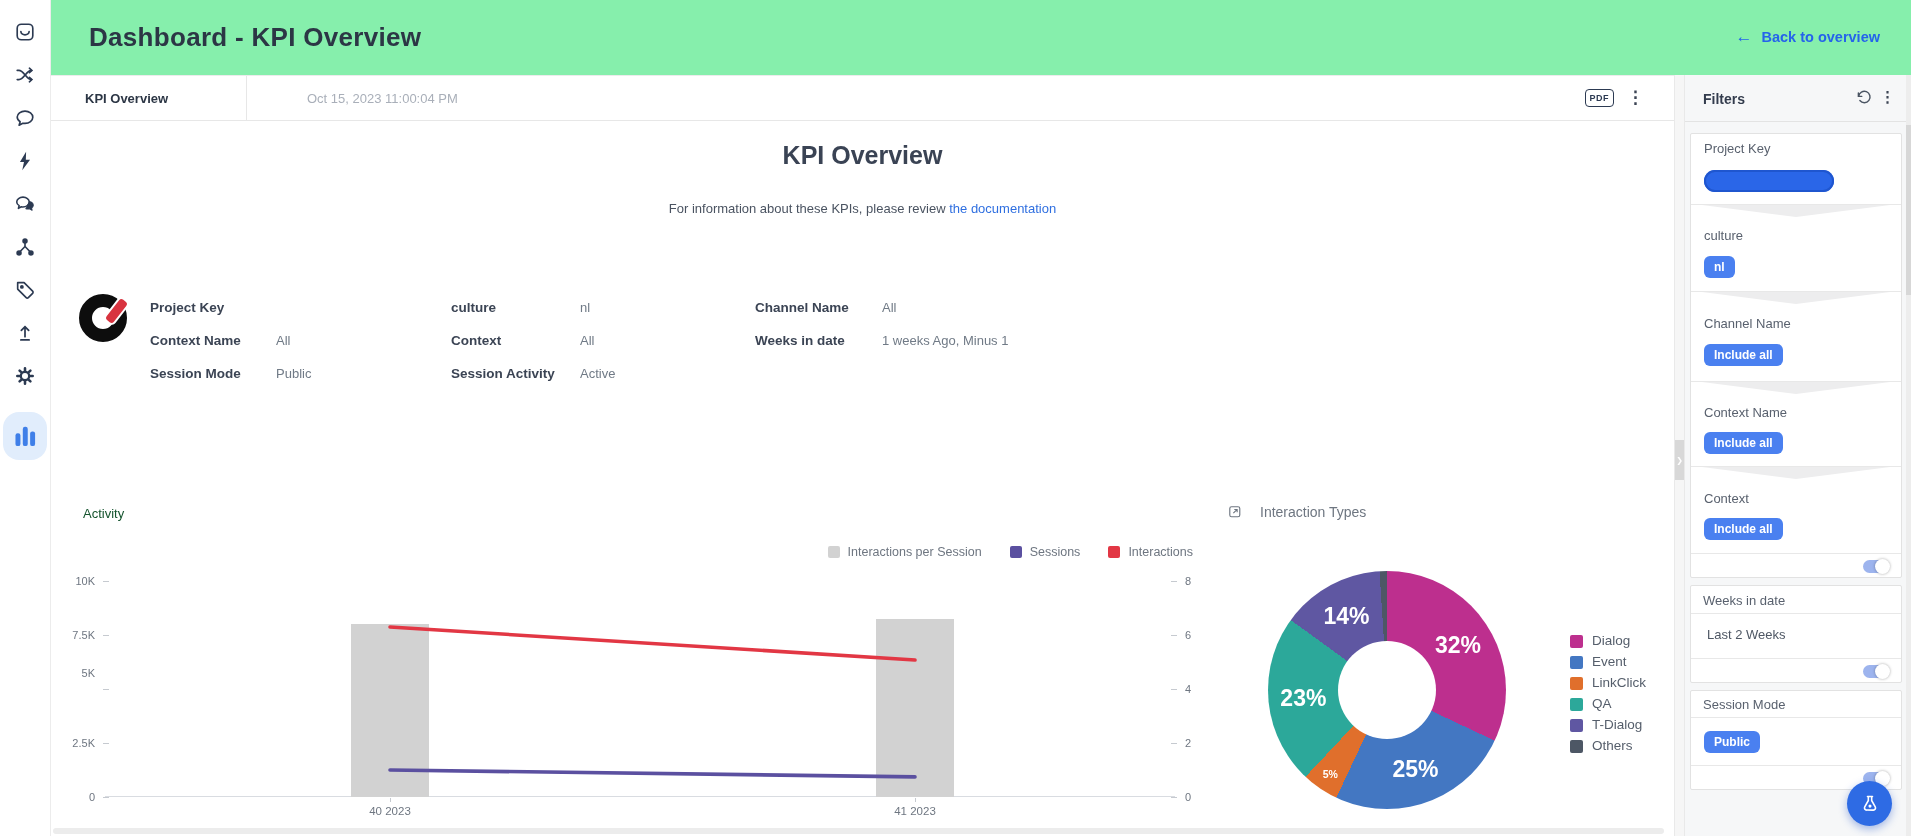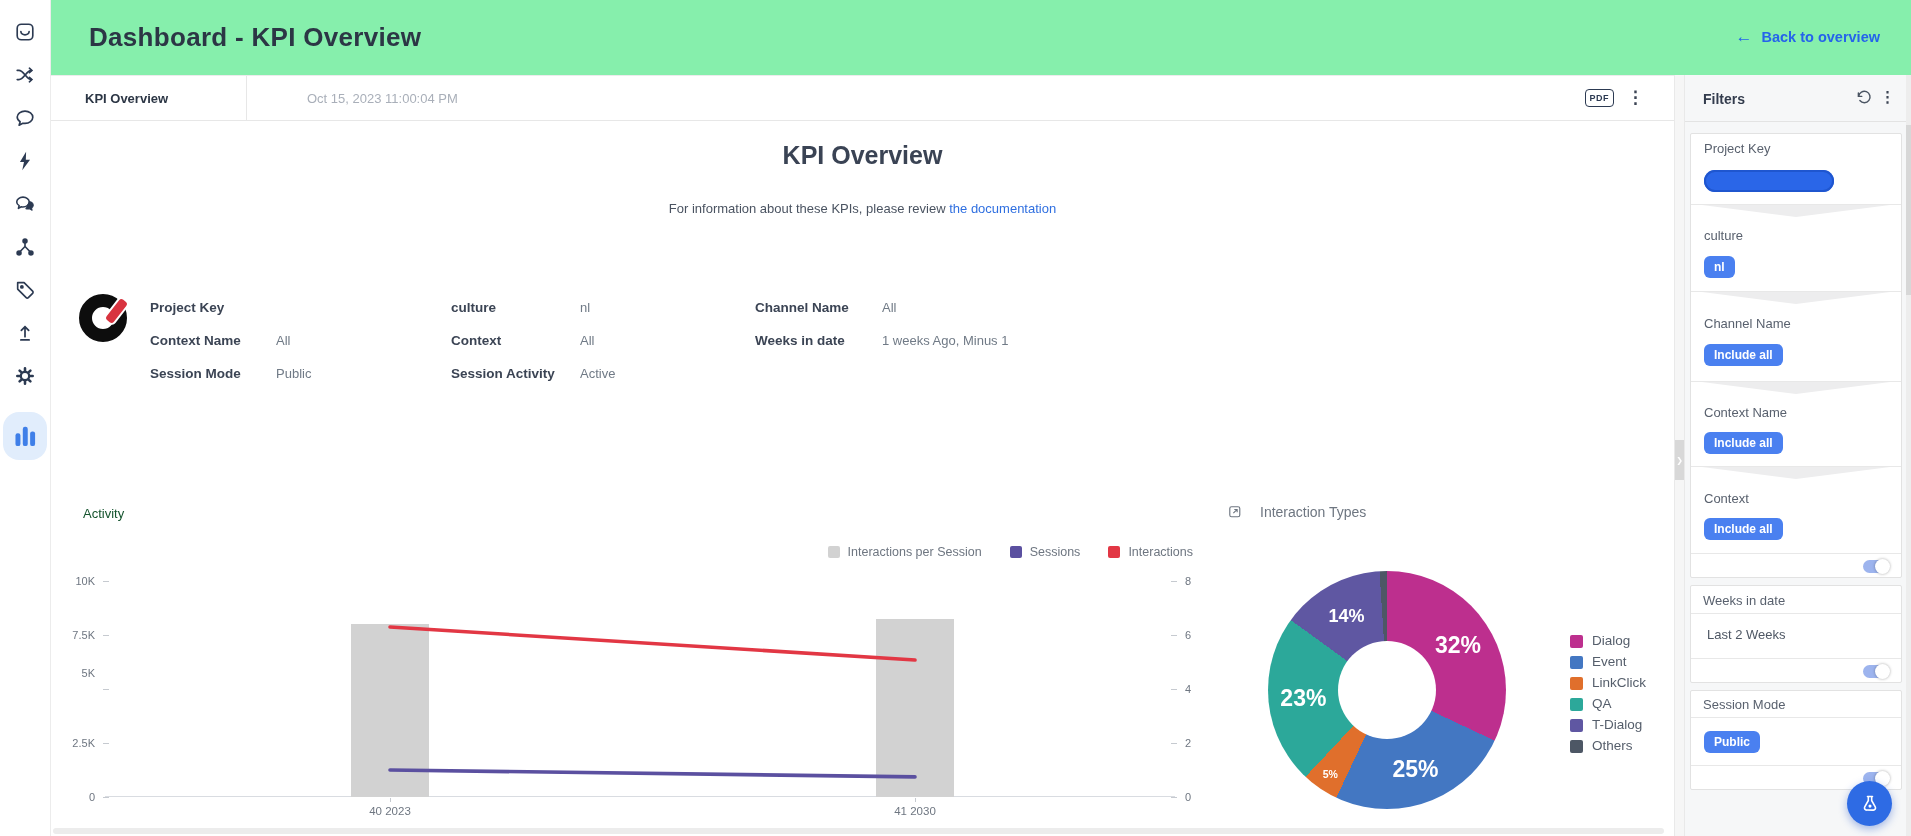--- a/index.html
+++ b/index.html
@@ -270,38 +270,38 @@
         <div class="ytick ytick-r" style="top: 210px;">0</div>
         <div class="tick-dash" style="left: 1066px; top: 216px;"></div>
         <div class="bar" style="left: 246px; width: 78px; top: 43.2px; height: 172.8px; background: rgb(210, 210, 210);"></div>
         <div class="bar" style="left: 771px; width: 78px; top: 37.8px; height: 178.2px; background: rgb(210, 210, 210);"></div>
         <svg width="1070" height="216">
           <polyline points="285,189 810,195.912" fill="none" stroke="#5b50a0" stroke-width="3.6" stroke-linecap="round"></polyline>
           <polyline points="285,46.00799999999998 810,79.05600000000001" fill="none" stroke="#e23744" stroke-width="3.6" stroke-linecap="round"></polyline>
         </svg>
         <div class="xlab" style="left: 285px;">40 2023</div>
         <div class="xtick" style="left: 285px;"></div>
-        <div class="xlab" style="left: 810px;">41 2030</div>
+        <div class="xlab" style="left: 810px;">41 2023</div>
         <div class="xtick" style="left: 810px;"></div>
       </div>
 
     <div class="donut-head">
       <svg width="15" height="15" viewBox="0 0 21 21" fill="none" stroke="#6e7681" stroke-width="1.6">
           <rect x="2.5" y="2.5" width="14" height="14" rx="2.5"></rect>
           <path d="M7.5 11.5 12.5 6.5M8.8 6.3h4v4"></path>
         </svg>
       <span>Interaction Types</span>
     </div>
     <div class="donut-wrap" id="donut" style="background: conic-gradient(rgb(189, 47, 142) 0%, rgb(189, 47, 142) 32%, rgb(67, 119, 194) 32%, rgb(67, 119, 194) 57%, rgb(224, 111, 44) 57%, rgb(224, 111, 44) 62%, rgb(44, 168, 154) 62%, rgb(44, 168, 154) 85%, rgb(95, 87, 162) 85%, rgb(95, 87, 162) 99%, rgb(77, 87, 101) 99%, rgb(77, 87, 101) 100%);">
 
     <div class="slice-label" style="left: 189.924px; top: 73.9905px; font-size: 23px;">32%</div>
         <div class="slice-label" style="left: 147.454px; top: 198.034px; font-size: 23px;">25%</div>
         <div class="slice-label" style="left: 62.2296px; top: 202.535px; font-size: 10.5px;">5%</div>
         <div class="slice-label" style="left: 35.3728px; top: 126.905px; font-size: 23px;">23%</div>
-        <div class="slice-label" style="left: 78.5327px; top: 45.3902px; font-size: 18px;">14%</div>
+        <div class="slice-label" style="left: 78.5327px; top: 45.3902px; font-size: 23px;">14%</div>
         <div class="donut-hole"></div>
       </div>
     <div class="donut-legend" id="donut-legend">
         <div class="dlg-row">
           <span class="dlg-sw" style="background: rgb(189, 47, 142);"></span>
           <span>Dialog</span>
         </div>
         <div class="dlg-row">
           <span class="dlg-sw" style="background: rgb(67, 119, 194);"></span>
           <span>Event</span>

